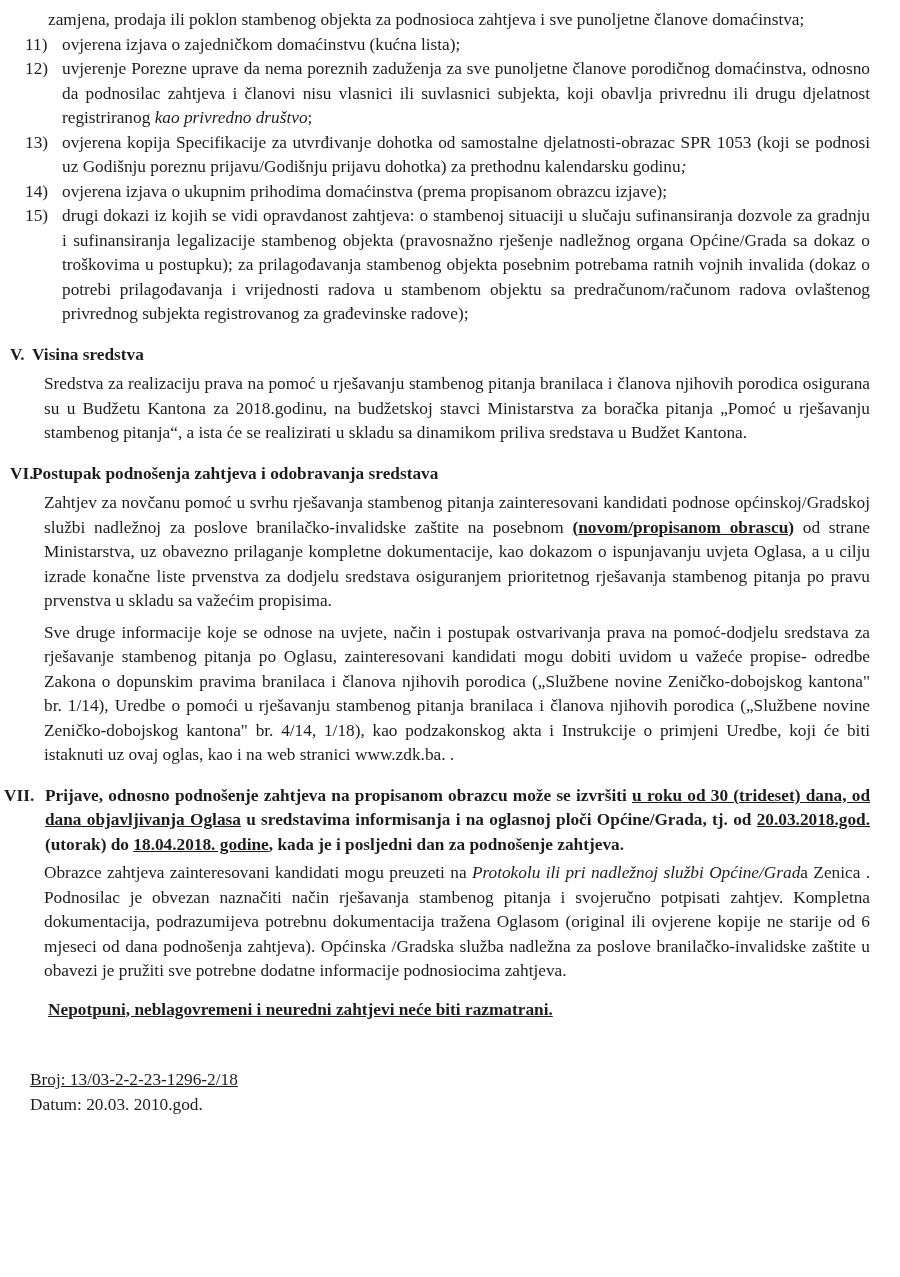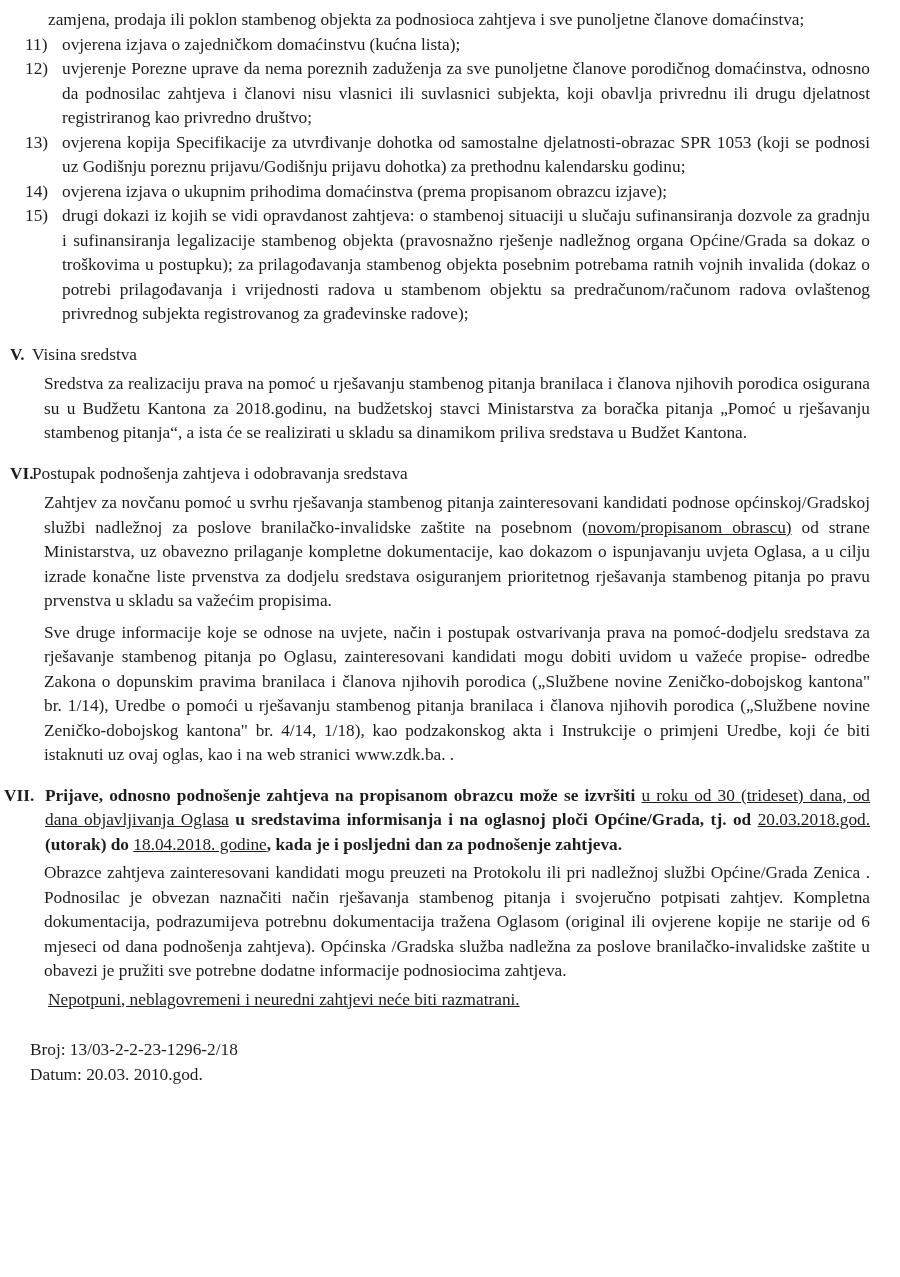--- a/index.html
+++ b/index.html
@@ -7,35 +7,35 @@
     width:900px;height:1277px;
     background:#ffffff;
     color:#1d1d1d;
     font-family:"Liberation Serif", serif;
     font-size:17.3px;
     line-height:24.5px;
     overflow:hidden;
   }
   .doc{padding:8px 30px 0 0;}
   .block{text-align:justify;}
-  .b{font-weight:normal;}
-  .i{}
+  .b{font-weight:bold;}
+  .i{font-style:italic;}
   .u{text-decoration:underline;}
   .cont{padding-left:48px;}
   .list-item{position:relative;padding-left:62px;}
   .list-item .num{position:absolute;left:25px;top:0;}
   .heading{position:relative;padding-left:32px;margin-top:16px;margin-bottom:5px;font-weight:bold;text-align:left;}
   .heading .num{position:absolute;left:10px;top:0;}
   .paragraph{margin-left:44px;margin-bottom:7px;}
   .heading-paragraph{position:relative;padding-left:45px;margin-top:16px;font-weight:bold;}
   .heading-paragraph .num{position:absolute;left:4px;top:0;}
   .vii-paragraph{margin-left:44px;margin-top:4px;}
-  .emphasis-line{margin-left:48px;margin-top:4px;text-align:left;}
+  .emphasis-line{margin-left:48px;margin-top:14px;text-align:left;}
   .footer-line{margin-left:30px;text-align:left;}
-  .footer-first{margin-top:26px;}
+  .footer-first{margin-top:46px;text-decoration:underline;}
 </style>
 </head>
 <body>
 
 <div class="doc">
   <div>
       <div class="block cont"><span>zamjena, prodaja ili poklon stambenog objekta za podnosioca zahtjeva i sve punoljetne članove domaćinstva;</span></div>
       <div class="block list-item"><span class="num">11)</span><span>ovjerena izjava o zajedničkom domaćinstvu (kućna lista);</span></div>
       <div class="block list-item"><span class="num">12)</span><span>uvjerenje Porezne uprave da nema poreznih zaduženja za sve punoljetne članove porodičnog domaćinstva, odnosno da podnosilac zahtjeva i članovi nisu vlasnici ili suvlasnici subjekta, koji obavlja privrednu ili drugu djelatnost registriranog </span><span class="i">kao privredno društvo</span><span>;</span></div>
       <div class="block list-item"><span class="num">13)</span><span>ovjerena kopija Specifikacije za utvrđivanje dohotka od samostalne djelatnosti-obrazac SPR 1053 (koji se podnosi uz Godišnju poreznu prijavu/Godišnju prijavu dohotka) za prethodnu kalendarsku godinu</span><span class="i">;</span></div>

